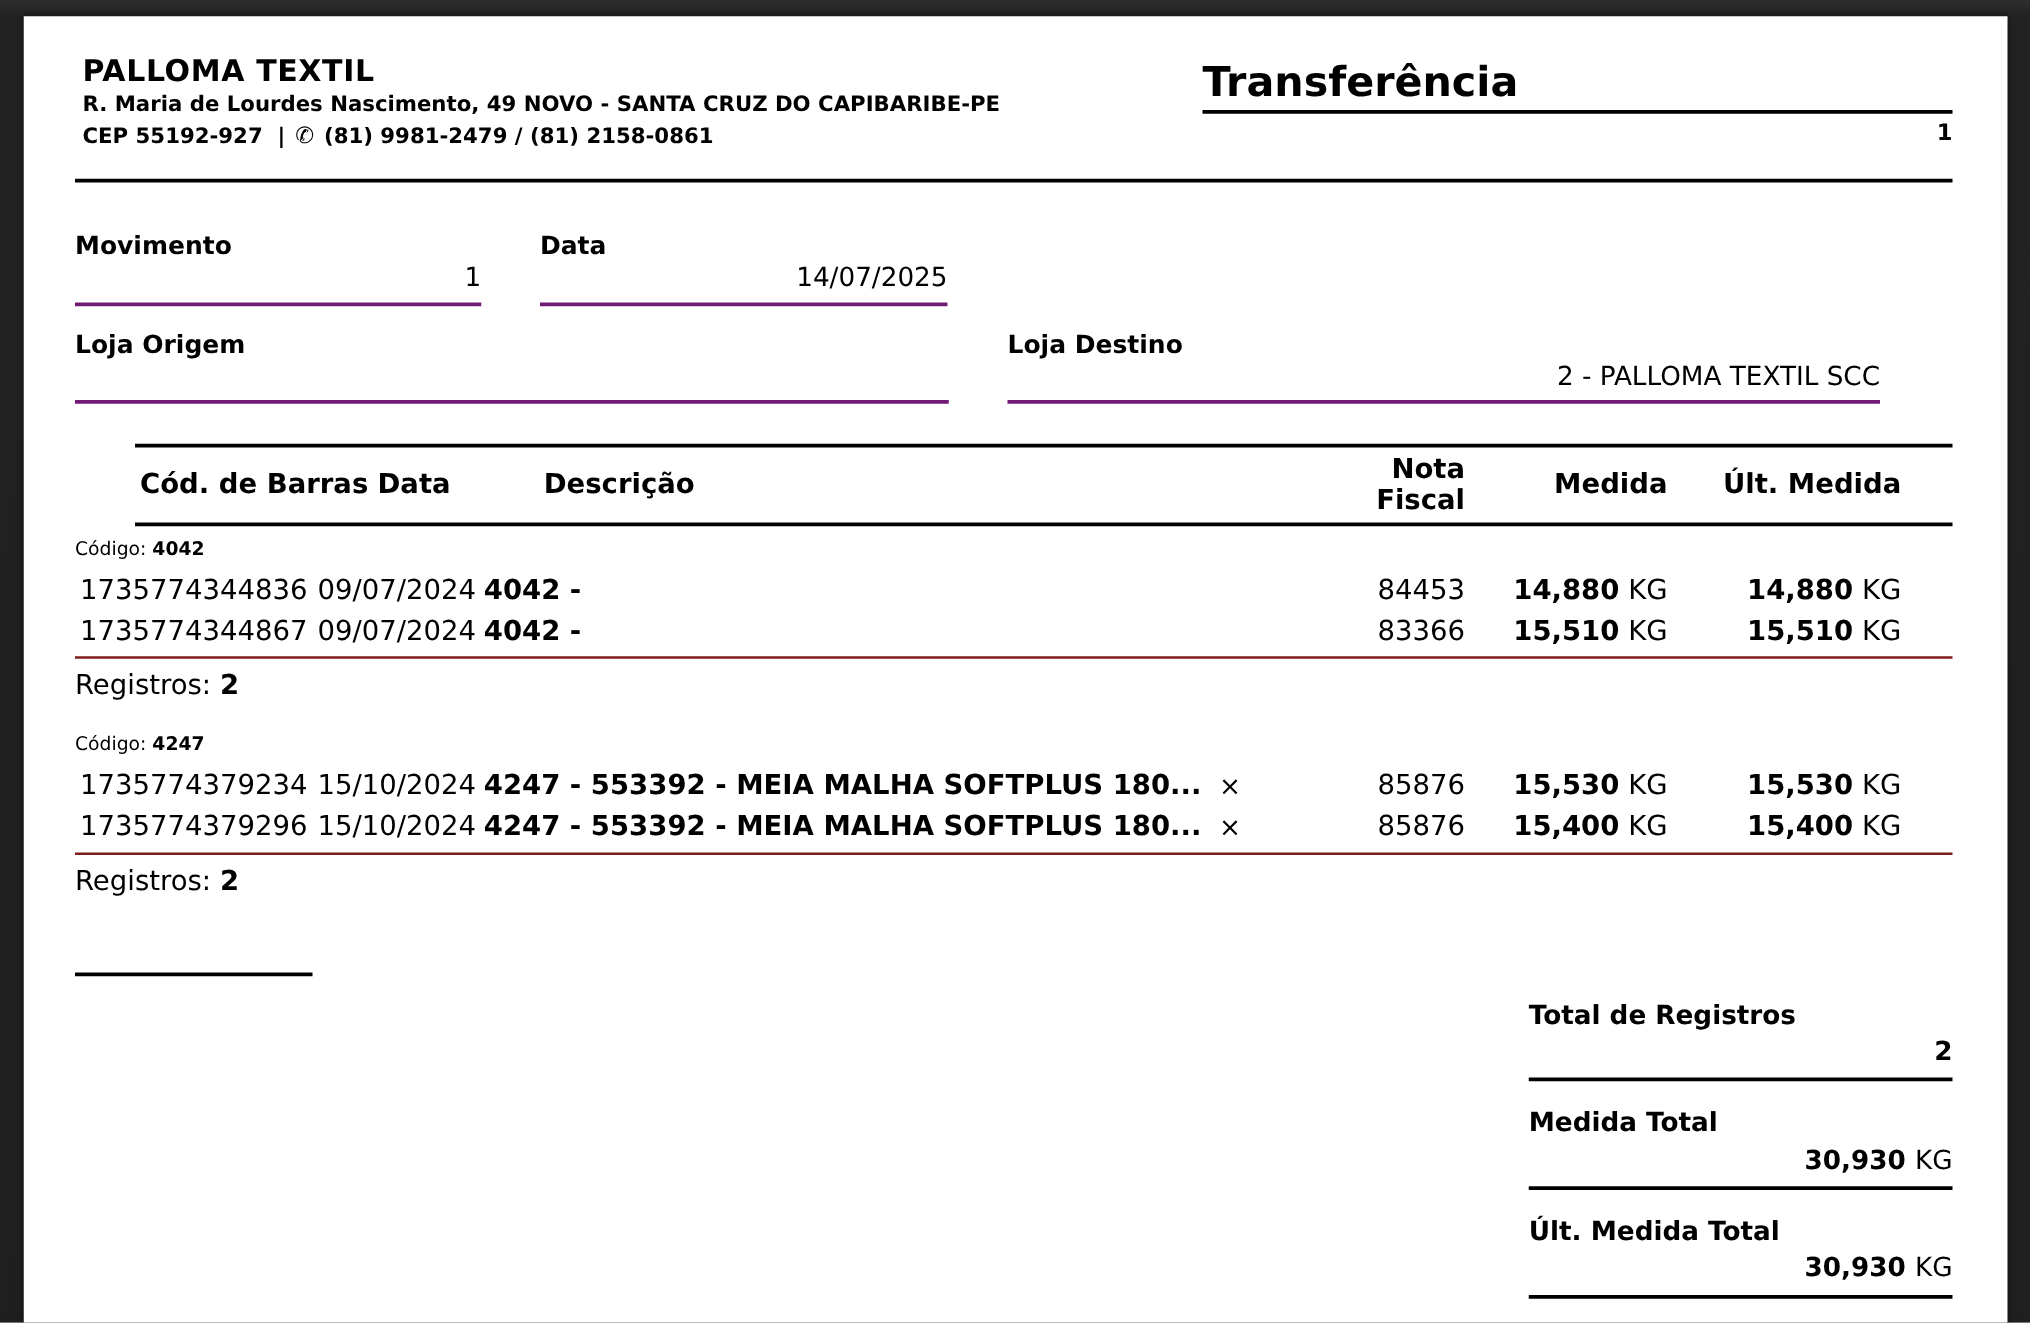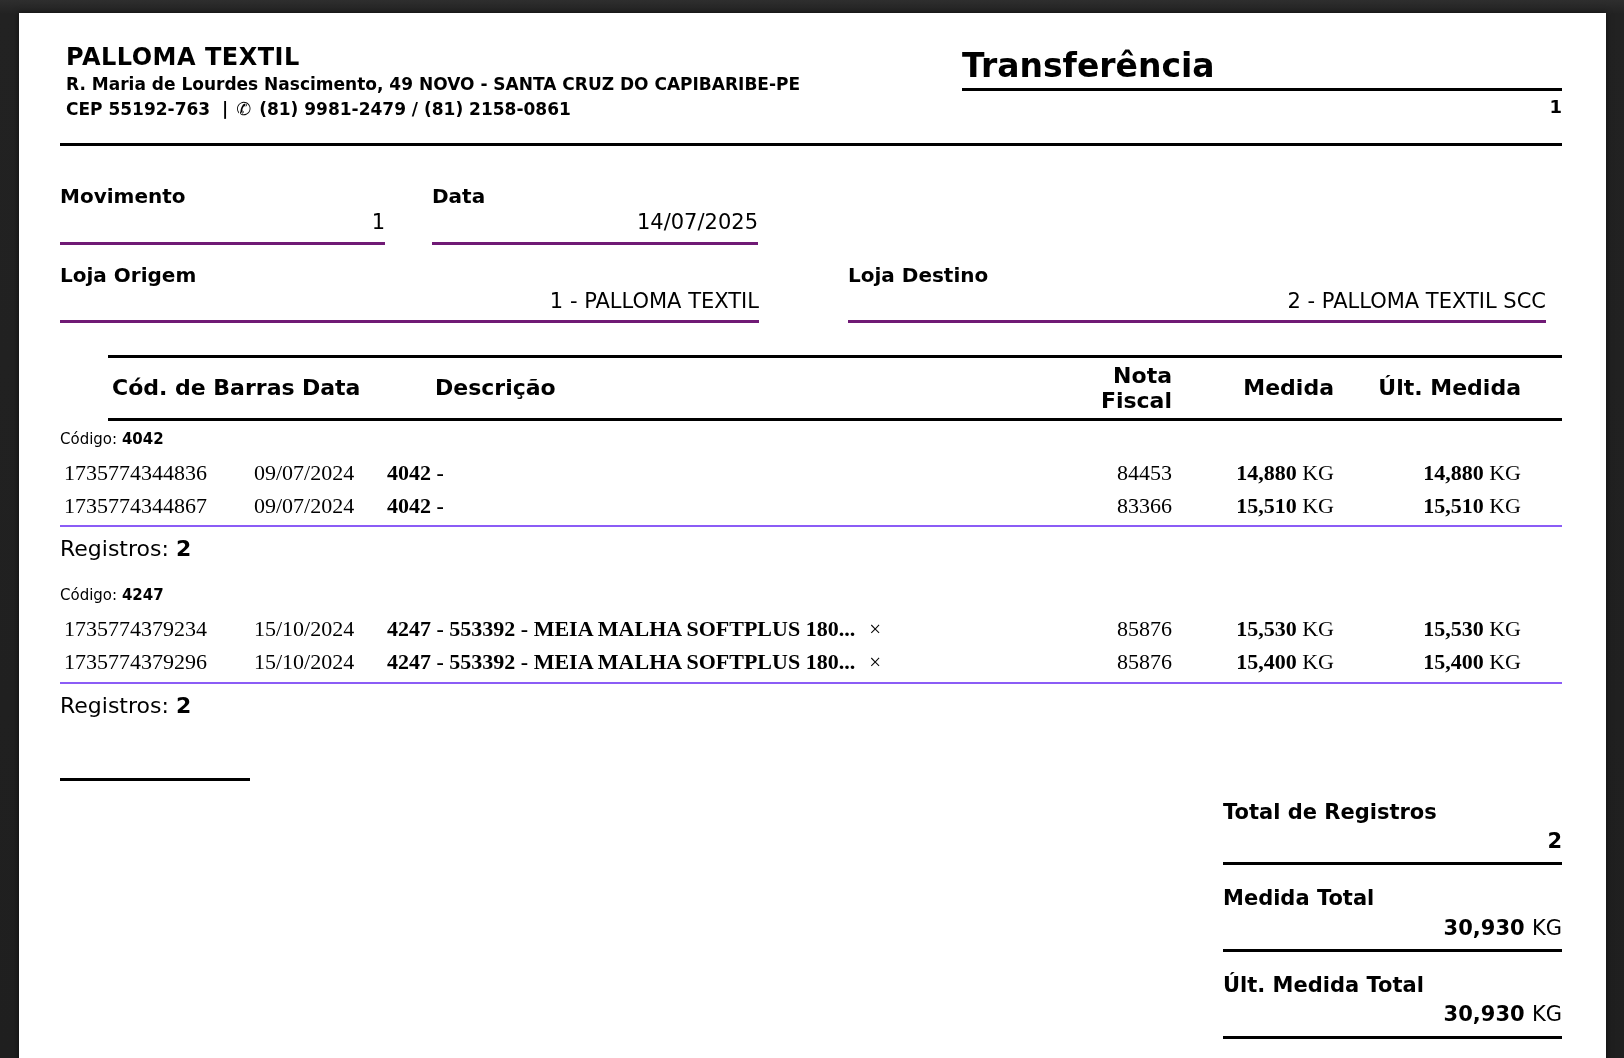--- a/index.html
+++ b/index.html
@@ -33,21 +33,21 @@
   .rule { border:none; border-top:3px solid #000; margin-top:22px; }
 
   
   .fields-row { display:flex; }
   .field { border-bottom:3px solid #701a75; padding-bottom:6px; }
   .field-label { font-weight:bold; font-size:20px; line-height:1.2; }
   .field-value { text-align:right; font-size:21px; line-height:1.25; margin-top:1px; }
   .row-1 { margin-top:38px; }
   .f-movimento { width:325px; }
   .f-data { width:326px; margin-left:47px; }
-  .row-2 { margin-top:18px;gap:42px; }
+  .row-2 { margin-top:18px; }
   .f-origem { width:699px; }
   .f-destino { width:698px; margin-left:47px; }
 
   
   .table { margin-top:32px; }
   .thead {
     display:flex; align-items:center;
     border-top:3px solid #000; border-bottom:3px solid #000;
     padding:5px 41px 5px 0;
     font-weight:bold; font-size:22px;margin-left:48px;
@@ -59,21 +59,21 @@
   .col-nf      { width:125px; text-align:right; }
   .thead .col-nf { text-align:right; }
   .col-medida  { width:162px; text-align:right; }
   .col-ult     { width:187px; text-align:right; }
   .descr-text  { font-weight:bold; }
   .x-mark { font-weight:normal; font-size:21px; margin-left:14px; }
   .unit { font-weight:normal; }
   .b { font-weight:bold; }
 
   .group-code { font-size:15px; line-height:1.2; margin-top:9px; margin-bottom:9px; }
-  .group-rows { border-bottom:2px solid #8b5cf6; padding-bottom:3px;font-family:Liberation Serif, serif; }
+  .group-rows { border-bottom:2px solid #7f1d1d; padding-bottom:3px; }
   .registros { font-size:22px; line-height:1.2; margin-top:9px; }
   .group-2 { margin-top:24px; }
 
   .short-rule { width:190px; border:none; border-top:3px solid #000; margin-top:59px; }
 
   
   .totals { width:339px; margin-left:auto; margin-top:18px; }
   .total-box { border-bottom:3px solid #000; padding-bottom:7px; margin-top:20px; }
   .total-box:first-child { margin-top:0; }
   .total-label { font-weight:bold; font-size:21px; line-height:1.25; }
@@ -84,21 +84,21 @@
 
 <div class="viewer-frame"></div>
 
 <div class="page">
 
   <div class="hdr">
     <div class="company">
       <div class="company-name">PALLOMA TEXTIL</div>
       <div class="company-line">R. Maria de Lourdes Nascimento, 49 NOVO - SANTA CRUZ DO CAPIBARIBE-PE</div>
       <div class="company-line">
-        <span>CEP 55192-763</span>
+        <span>CEP 55192-927</span>
         <span>&nbsp;</span><span>|</span>
         <span class="phone-glyph">✆</span>
         <span>(81) 9981-2479 / (81) 2158-0861</span>
       </div>
     </div>
     <div class="title-block">
       <div class="report-title">Transferência</div>
       <div class="page-num">1</div>
     </div>
   </div>
@@ -112,21 +112,20 @@
     </div>
     <div class="field f-data">
       <div class="field-label">Data</div>
       <div class="field-value">14/07/2025</div>
     </div>
   </div>
 
   <div class="fields-row row-2">
     <div class="field f-origem">
       <div class="field-label">Loja Origem</div>
-      <div class="field-value">1 - PALLOMA TEXTIL</div>
     </div>
     <div class="field f-destino">
       <div class="field-label">Loja Destino</div>
       <div class="field-value">2 - PALLOMA TEXTIL SCC</div>
     </div>
   </div>
 
   <div class="table">
     <div class="thead">
       <div class="col-barcode">Cód. de Barras</div>

